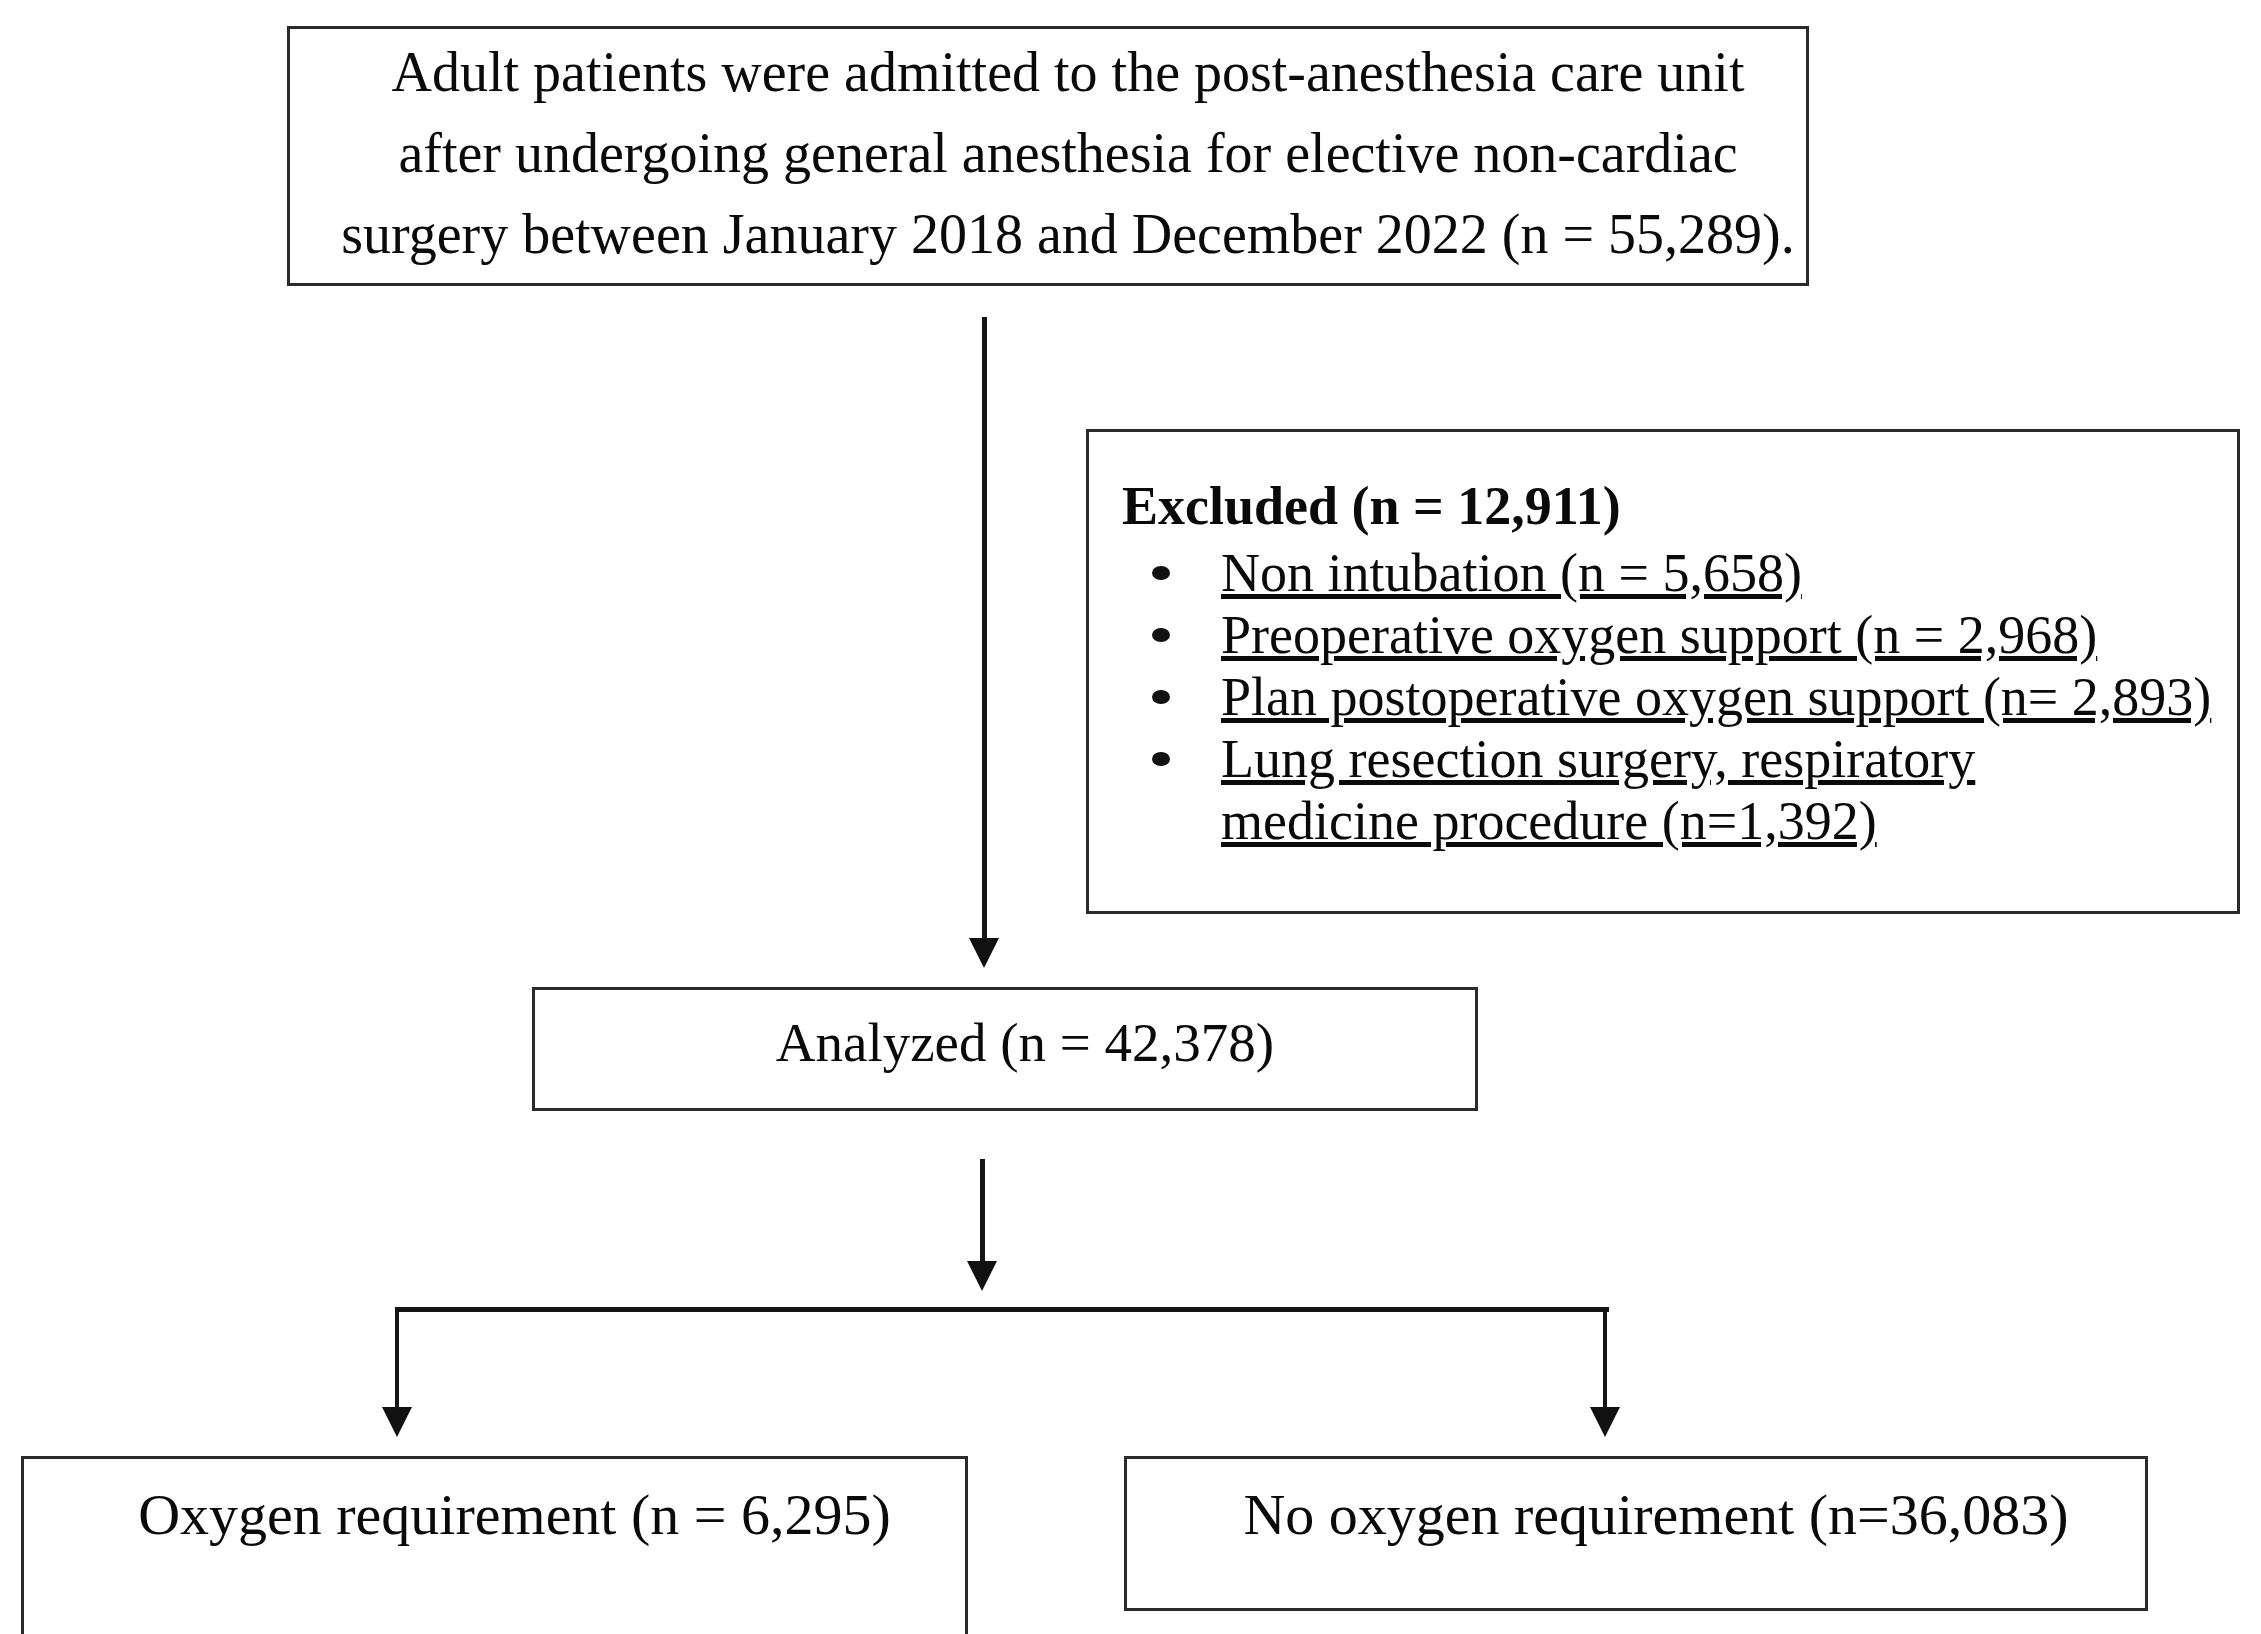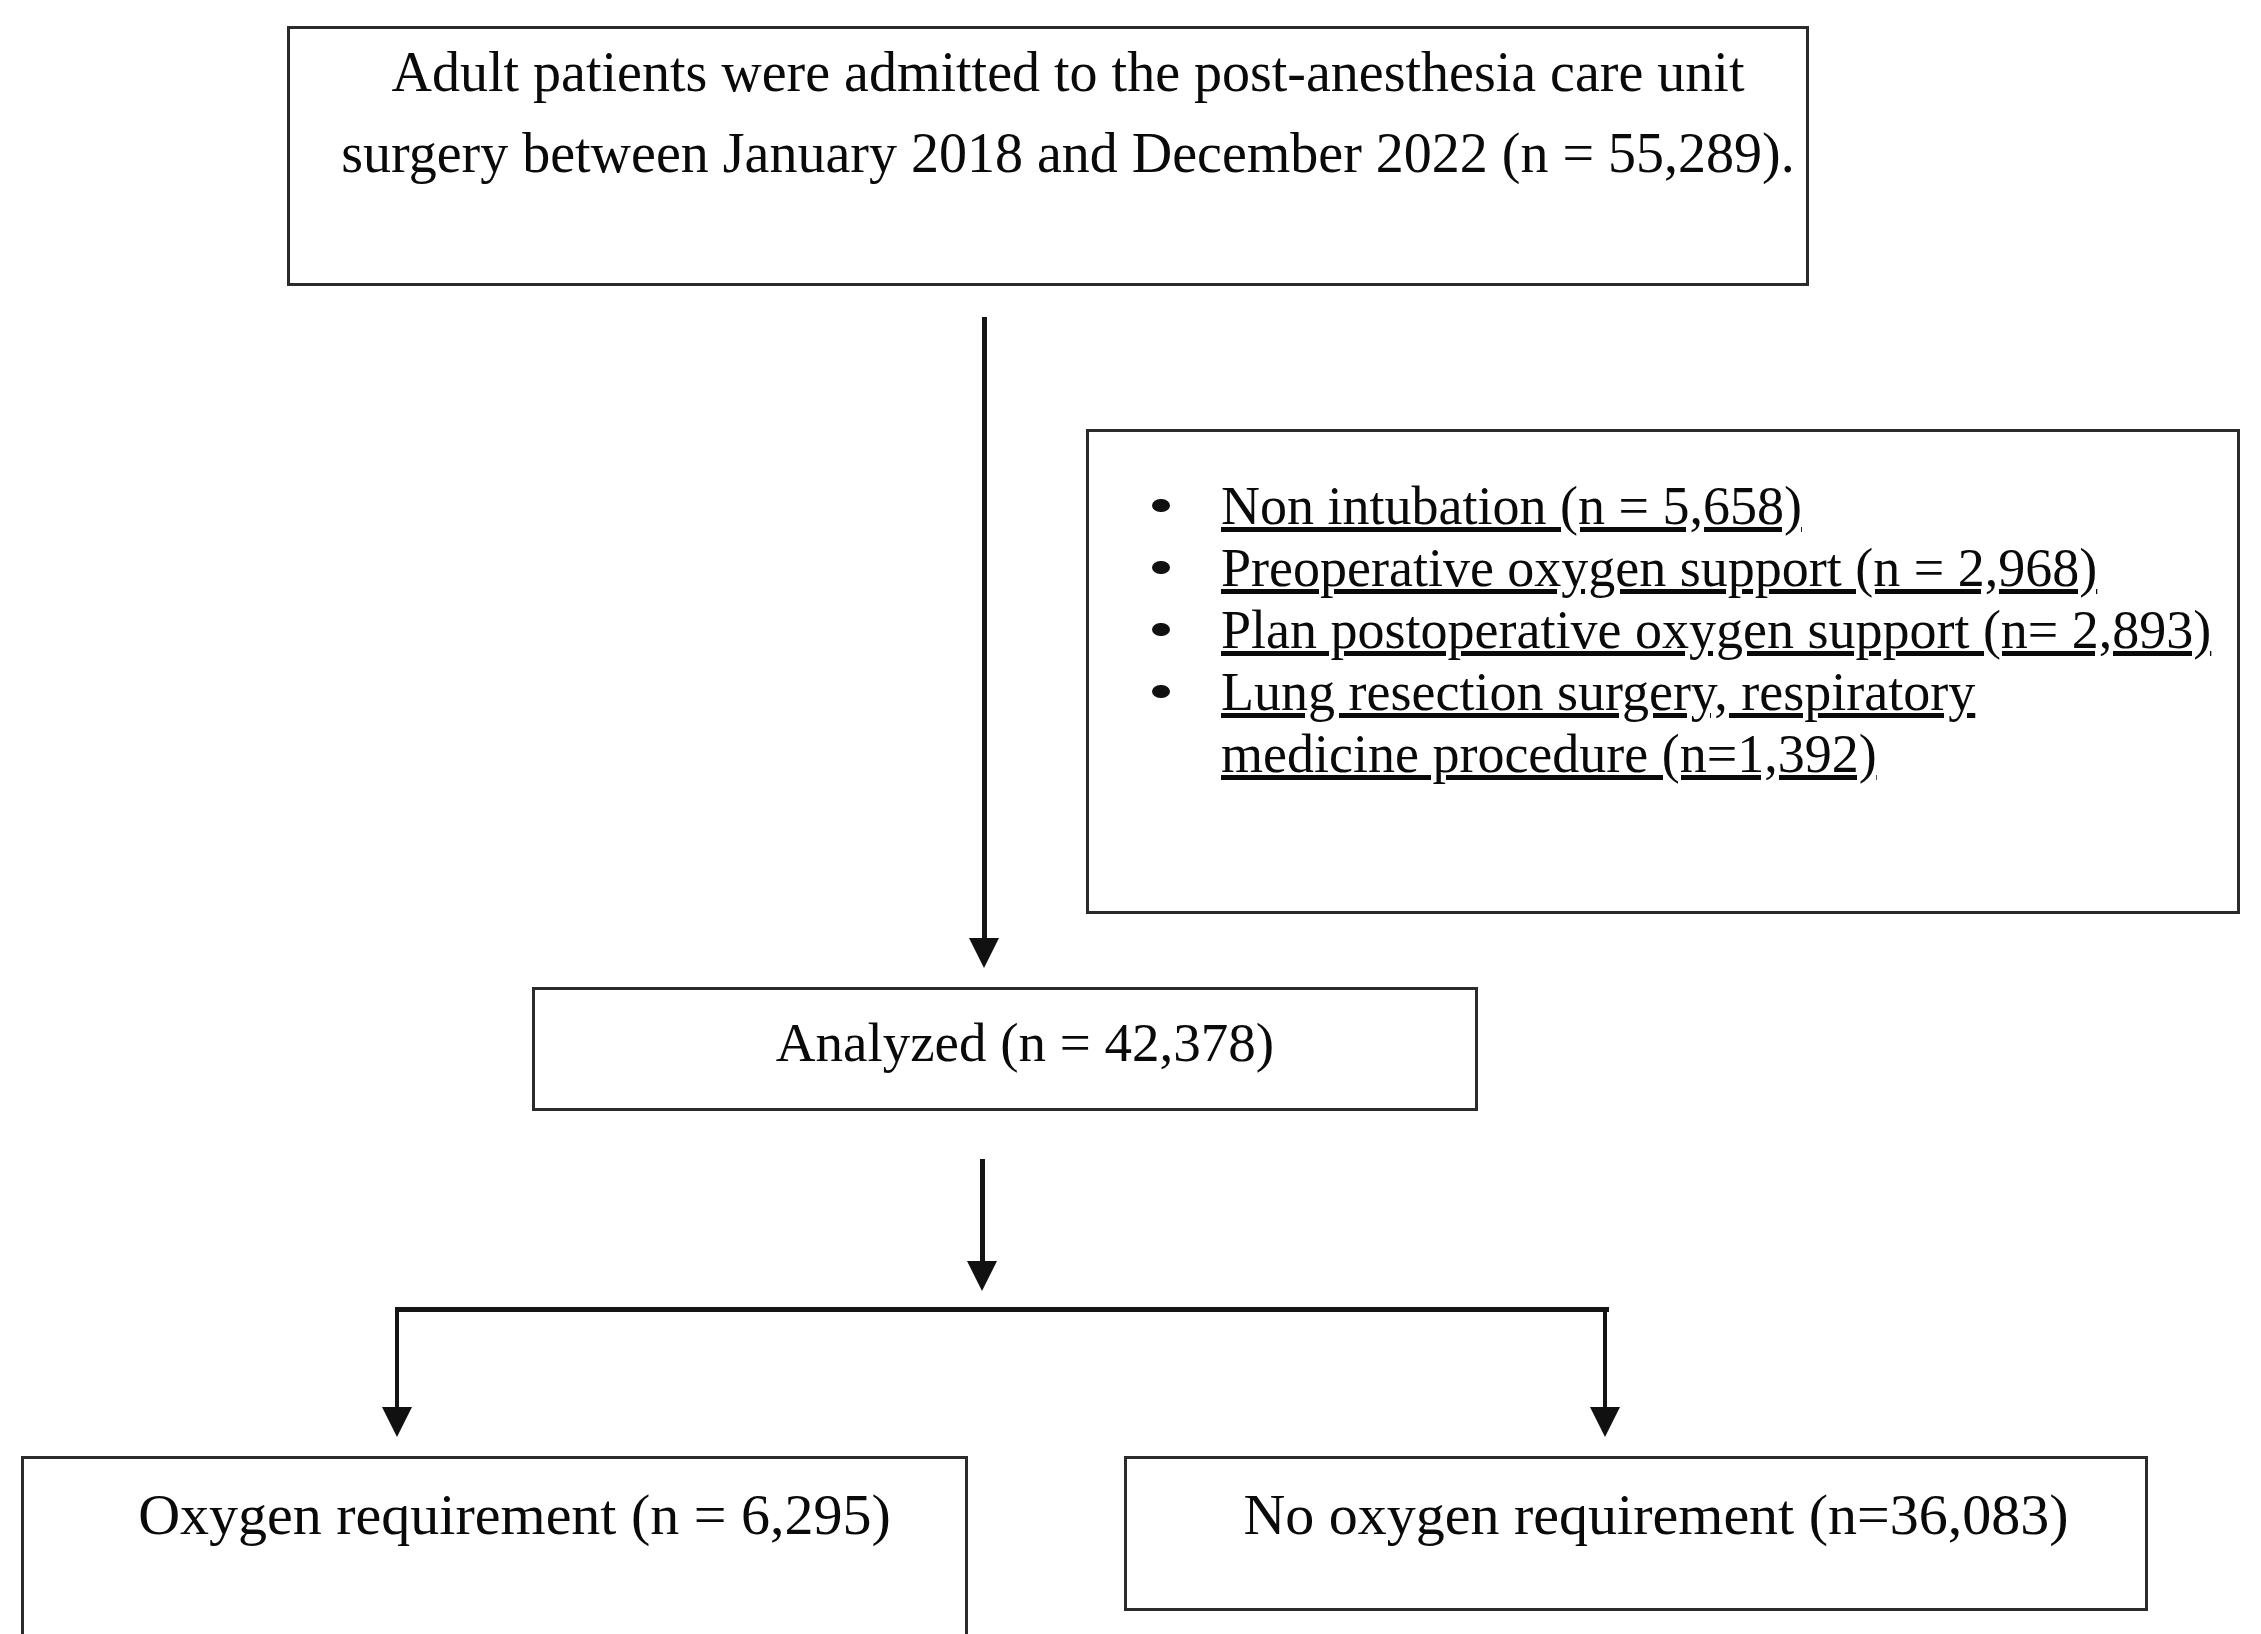--- a/index.html
+++ b/index.html
@@ -87,27 +87,29 @@
   #left-vline   { left: 395px;  top: 1311px; width: 3.9px; height: 97px; }
   #left-head    { left: 382px;  top: 1407px; }
   #right-vline  { left: 1603px; top: 1311px; width: 3.9px; height: 97px; }
   #right-head   { left: 1590px; top: 1407px; }
 </style>
 </head>
 <body>
 
 <div class="box" id="enrollment-box">
   <div>Adult patients were admitted to the post-anesthesia care unit</div>
+  <div>after undergoing general anesthesia for elective non-cardiac</div>
   <div>surgery between January 2018 and December 2022 (n = 55,289).</div>
 </div>
 
 <div class="line-v" id="arrow1-line"></div>
 <div class="arrowhead" id="arrow1-head"></div>
 
 <div class="box" id="excluded-box">
+  <div class="heading">Excluded (n = 12,911)</div>
 
   <div class="x-item">
     <div class="x-bullet-cell">
         <span class="bullet-dot"></span>
       </div>
     <div class="x-text">
       <div>Non intubation (n = 5,658)</div>
     </div>
   </div>
 

